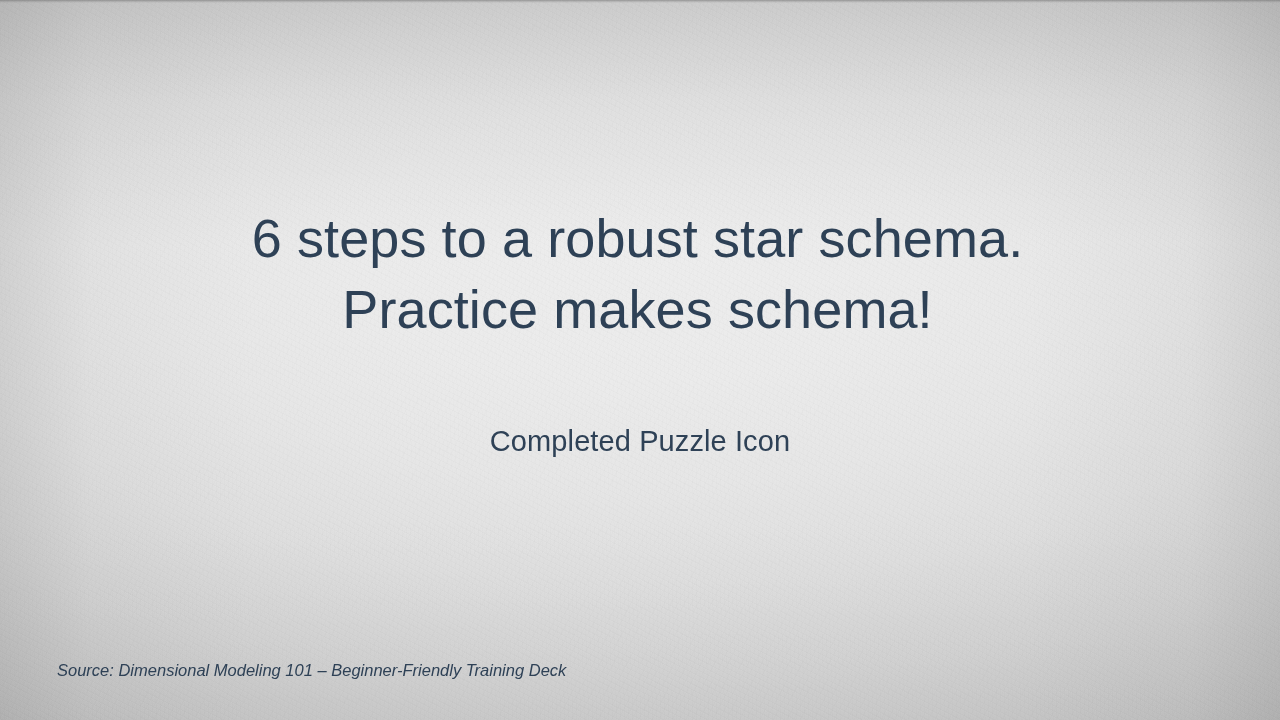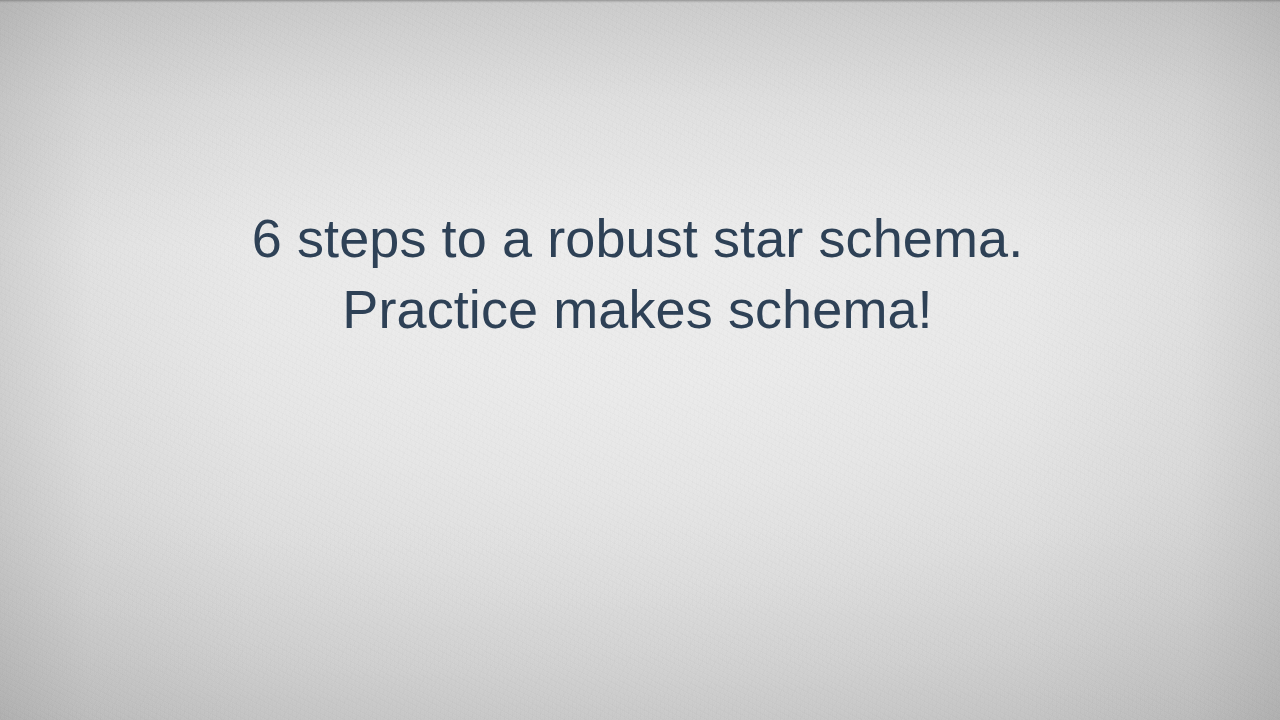--- a/index.html
+++ b/index.html
@@ -177,16 +177,22 @@
   <div class="bg-texture"></div>
   <div class="bg-top-edge"></div>
 
   <div class="content">
 
     <div class="title-block">
       <div class="title-line">6 steps to a robust star schema.</div>
       <div class="title-line">Practice makes schema!</div>
     </div>
 
+    <div class="subtitle-block">
+      <div class="subtitle-text">Completed Puzzle Icon</div>
+    </div>
 
+    <div class="source-block">
+      <div class="source-text">Source: Dimensional Modeling 101 – Beginner-Friendly Training Deck</div>
+    </div>
 
   </div>
 </div>
 
 </body></html>

